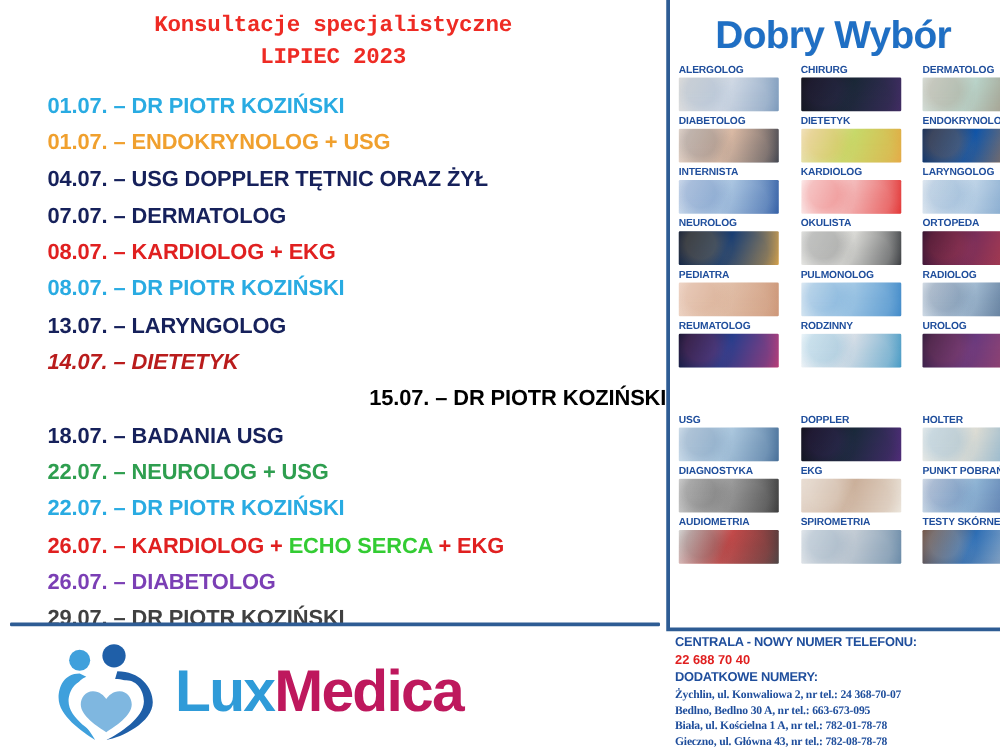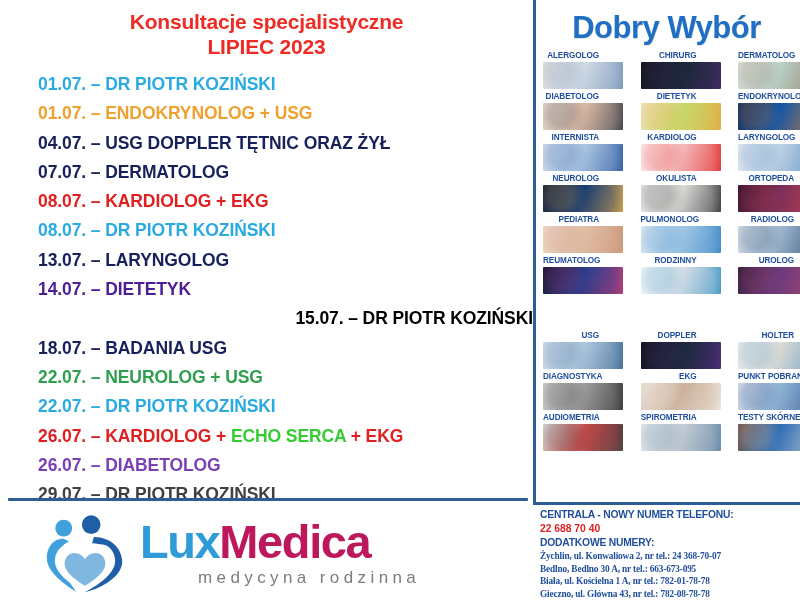--- a/index.html
+++ b/index.html
@@ -15,23 +15,24 @@
   
   .left {
     width: 533px; height: 600px;
     position: relative;
     padding: 0;
   }
   .title-block { text-align: center; padding-top: 9px; }
   .title-line {
     color: #EE2B24;
     font-weight: bold;
-    font-size: 21px;
+    font-size: 18px;
     line-height: 25px;
     letter-spacing: -0.2px;
+    font-family: Liberation Mono, monospace;
   }
   .schedule { margin-top: 11px; padding-left: 38px; }
   .sched-row {
     font-weight: bold;
     font-size: 17.5px;
     line-height: 29.3px;
     white-space: nowrap;
     letter-spacing: -0.1px;
   }
   .divider-left {
@@ -69,21 +70,21 @@
   .brand-title {
     color: #1F6FC4;
     font-size: 31px; font-weight: bold;
     text-align: center;
     padding-top: 10px;
     letter-spacing: -0.5px;
     text-shadow: 0.5px 0.5px 0 rgba(0,0,0,0.12);
   }
   .tiles { padding: 4px 6px 0 10px; }
   .tile-row { display: flex; justify-content: space-between; margin-bottom: 2px; }
-  .tile { width: 56px; text-align: right; }
+  .tile { width: 56px; text-align: left; }
   .tile-label {
     font-size: 8.2px; font-weight: bold; color: #1F4E9C;
     line-height: 11px; white-space: nowrap; letter-spacing: -0.1px;
   }
   .tile-img {
     width: 80px; height: 27px; margin-top: 1px;
     border-radius: 1px; overflow: hidden;
     position: relative;
   }
   .gap-row { height: 30px; }
@@ -121,21 +122,21 @@
     </div>
 
     <div class="schedule" id="schedule-list">
         <div class="sched-row" style="color: rgb(41, 171, 226);"><span>01.07.</span><span> – </span><span>DR PIOTR KOZIŃSKI</span></div>
         <div class="sched-row" style="color: rgb(240, 160, 46);"><span>01.07.</span><span> – </span><span>ENDOKRYNOLOG + USG</span></div>
         <div class="sched-row" style="color: rgb(22, 33, 91);"><span>04.07.</span><span> – </span><span>USG DOPPLER TĘTNIC ORAZ ŻYŁ</span></div>
         <div class="sched-row" style="color: rgb(22, 33, 91);"><span>07.07.</span><span> – </span><span>DERMATOLOG</span></div>
         <div class="sched-row" style="color: rgb(224, 32, 32);"><span>08.07.</span><span> – </span><span>KARDIOLOG + EKG</span></div>
         <div class="sched-row" style="color: rgb(41, 171, 226);"><span>08.07.</span><span> – </span><span>DR PIOTR KOZIŃSKI</span></div>
         <div class="sched-row" style="color: rgb(22, 33, 91);"><span>13.07.</span><span> – </span><span>LARYNGOLOG</span></div>
-        <div class="sched-row" style="color: #4c1d95;"><span>14.07.</span><span> – </span><span>DIETETYK</span></div>
+        <div class="sched-row" style="color: #b91c1c; font-style: italic;"><span>14.07.</span><span> – </span><span>DIETETYK</span></div>
         <div class="sched-row" style="color: #000000; text-align: right;"><span>15.07.</span><span> – </span><span>DR PIOTR KOZIŃSKI</span></div>
         <div class="sched-row" style="color: rgb(22, 33, 91);"><span>18.07.</span><span> – </span><span>BADANIA USG</span></div>
         <div class="sched-row" style="color: rgb(46, 158, 79);"><span>22.07.</span><span> – </span><span>NEUROLOG + USG</span></div>
         <div class="sched-row" style="color: rgb(41, 171, 226);"><span>22.07.</span><span> – </span><span>DR PIOTR KOZIŃSKI</span></div>
         <div class="sched-row" style="color: rgb(224, 32, 32);"><span>26.07.</span><span> – </span><span>KARDIOLOG + </span><span style="color:#33CC33">ECHO SERCA</span><span style="color:#E02020"> + EKG</span></div>
         <div class="sched-row" style="color: rgb(123, 63, 181);"><span>26.07.</span><span> – </span><span>DIABETOLOG</span></div>
         <div class="sched-row" style="color: #404040;"><span>29.07.</span><span> – </span><span>DR PIOTR KOZIŃSKI</span></div>
       </div>
 
     <div class="divider-left"></div>
@@ -148,21 +149,20 @@
           <path d="M24 28 C10 28 5 40 5 50 C5 66 26 80 38 88 C30 74 18 64 18 52 C18 42 22 34 30 31 Z" fill="#3FA0DC"></path>
           <path d="M58 26 C78 26 90 40 90 54 C90 72 62 86 48 88 C62 74 78 64 78 52 C78 40 68 33 56 33 Z" fill="#1F5FA8"></path>
           <path d="M30 34 C20 34 14 44 14 53 C14 68 36 82 48 88 C60 82 82 68 82 53 C82 44 76 34 66 34 C58 34 52 39 48 45 C44 39 38 34 30 34 Z" fill="#ffffff"></path>
           <path d="M36 44 C29 44 25 50 25 56 C25 66 40 76 48 81 C56 76 71 66 71 56 C71 50 67 44 60 44 C54 44 50 48 48 51 C46 48 42 44 36 44 Z" fill="#7FB7E0"></path>
         </svg>
       </span>
       <span class="logo-text">
         <span class="logo-word">
           <span class="logo-lux">Lux</span><span class="logo-medica">Medica</span>
         </span>
-        <span class="logo-sub">medycyna rodzinna</span>
       </span>
     </div>
   </div>
 
   <div class="right">
     <div class="vrule"></div>
 
     <div class="brand-title">Dobry Wybór</div>
 
     <div class="tiles" id="tiles-top">

